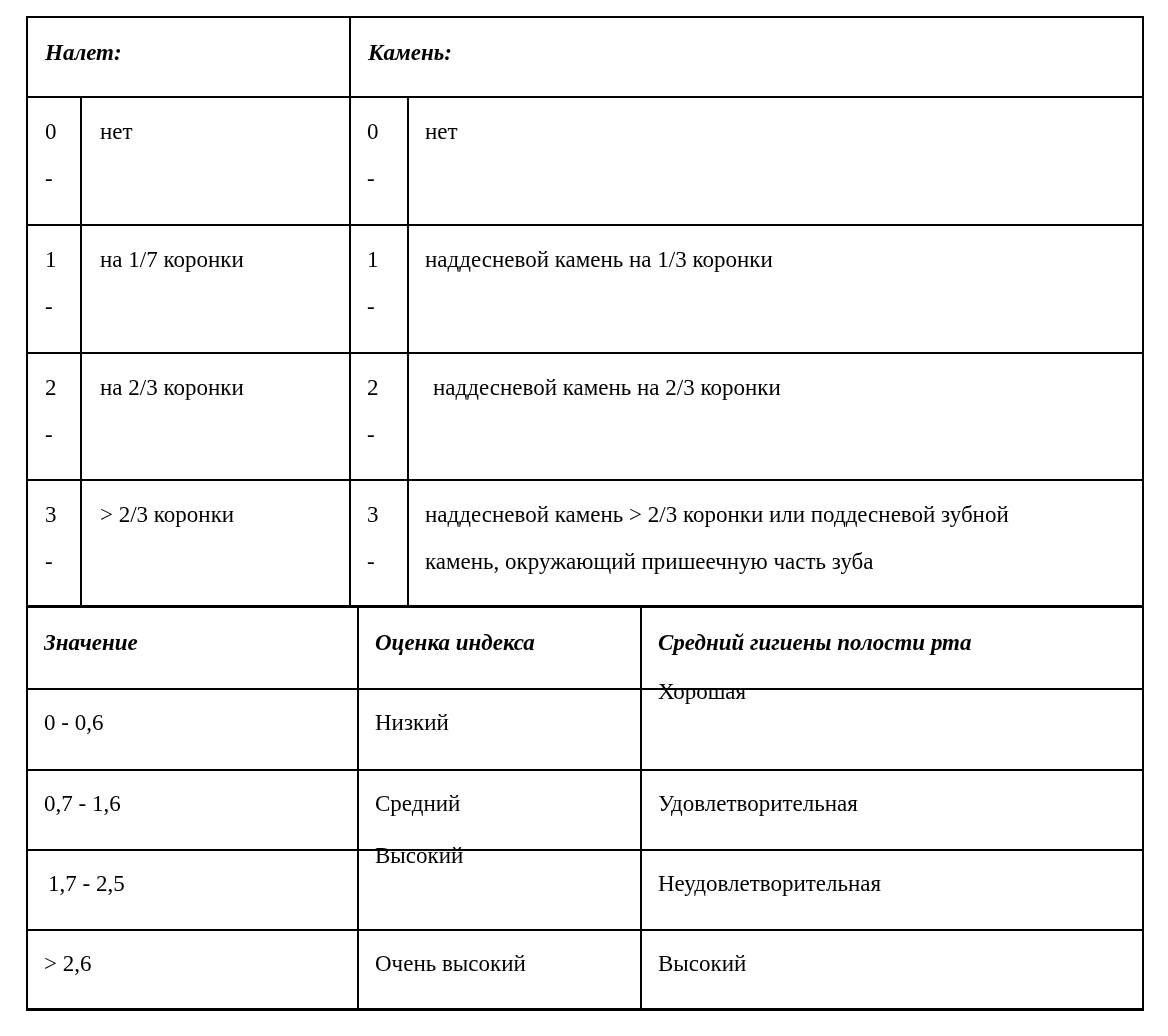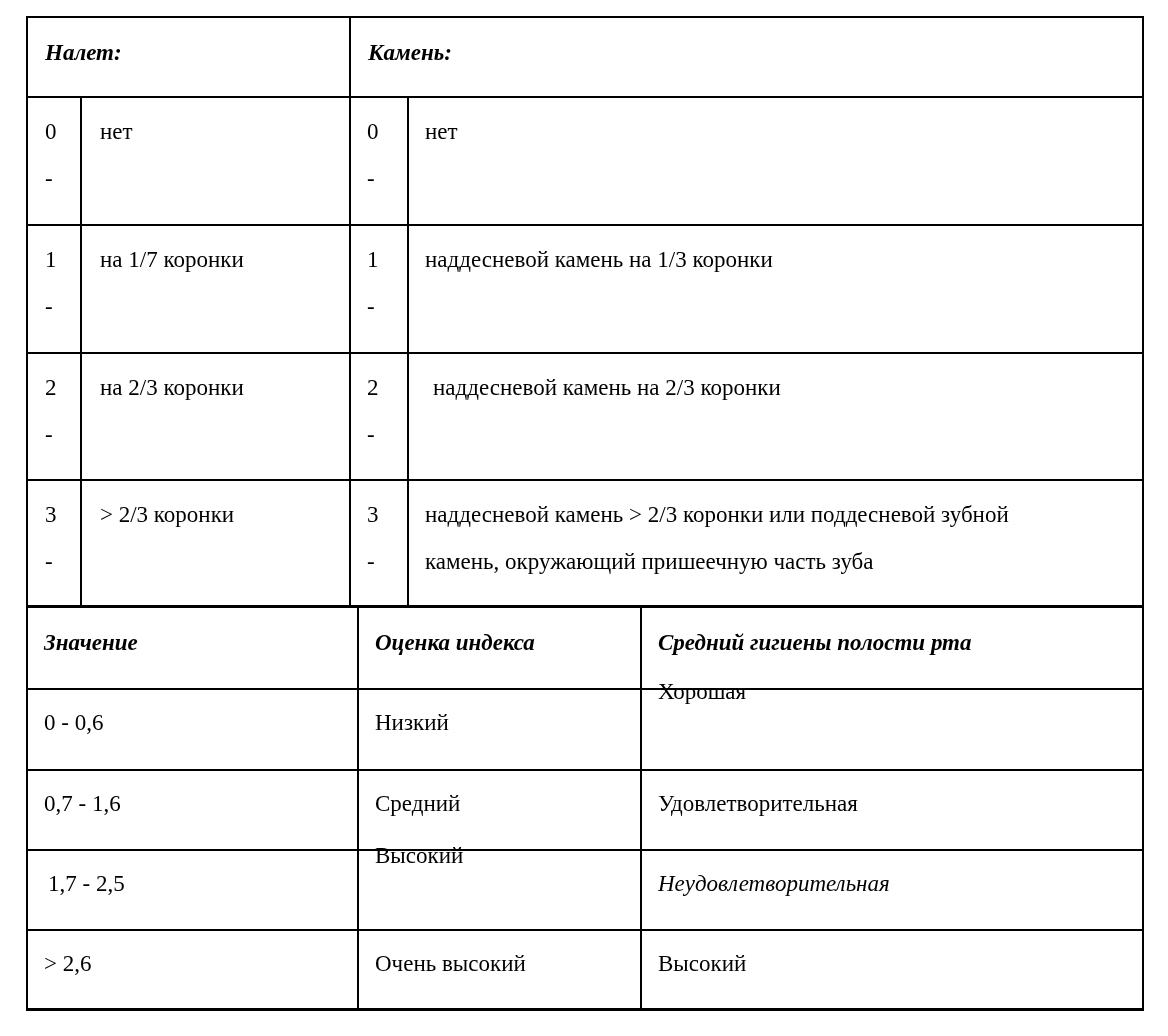--- a/index.html
+++ b/index.html
@@ -89,20 +89,20 @@
     <div class="txt" style="left:658px;top:668px;">Хорошая</div>
   </div>
   <div>
     <div class="txt" style="left:44px;top:780px;">0,7 - 1,6</div>
     <div class="txt" style="left:375px;top:780px;">Средний</div>
     <div class="txt" style="left:658px;top:780px;text-align:right;">Удовлетворительная</div>
   </div>
   <div>
     <div class="txt" style="left:48px;top:860px;">1,7 - 2,5</div>
     <div class="txt" style="left:375px;top:832px;">Высокий</div>
-    <div class="txt" style="left:658px;top:860px;font-style:italic;">Неудовлетворительная</div>
+    <div class="txt" style="left:658px;top:860px;">Неудовлетворительная</div>
   </div>
   <div>
     <div class="txt" style="left:44px;top:940px;">&gt; 2,6</div>
     <div class="txt" style="left:375px;top:940px;">Очень высокий</div>
     <div class="txt" style="left:658px;top:940px;">Высокий</div>
   </div>
 </div>
 
 </body></html>

